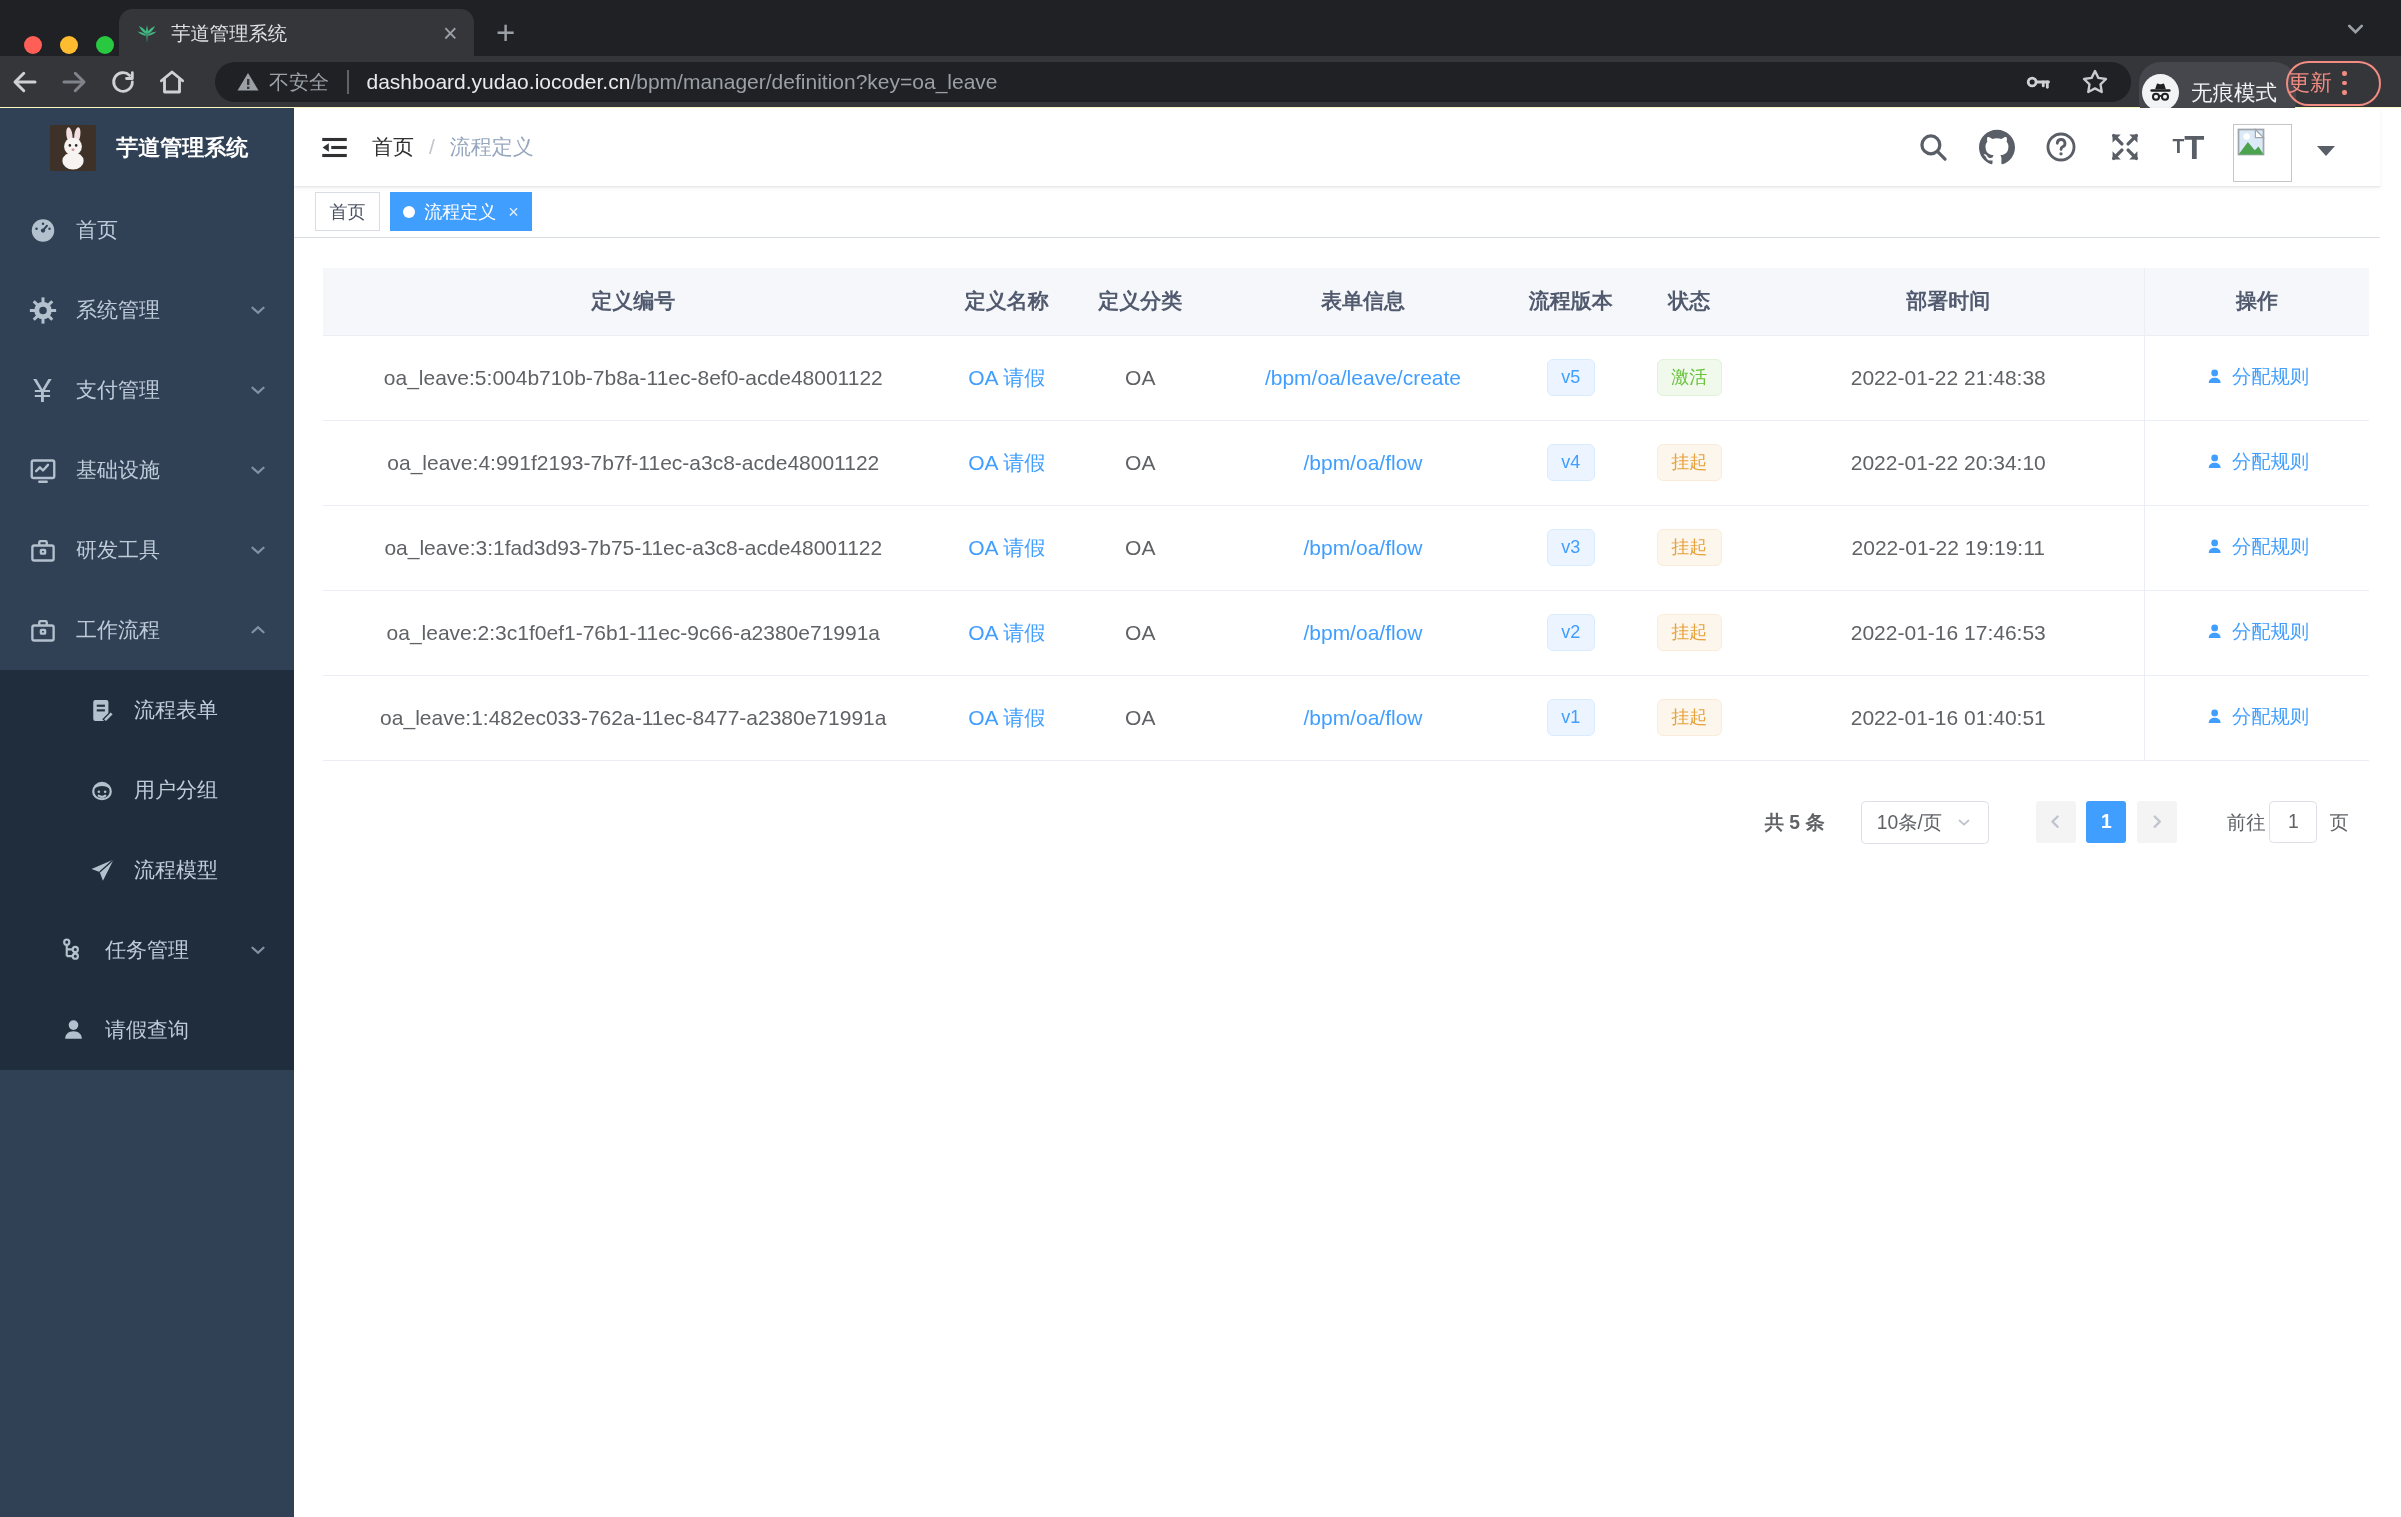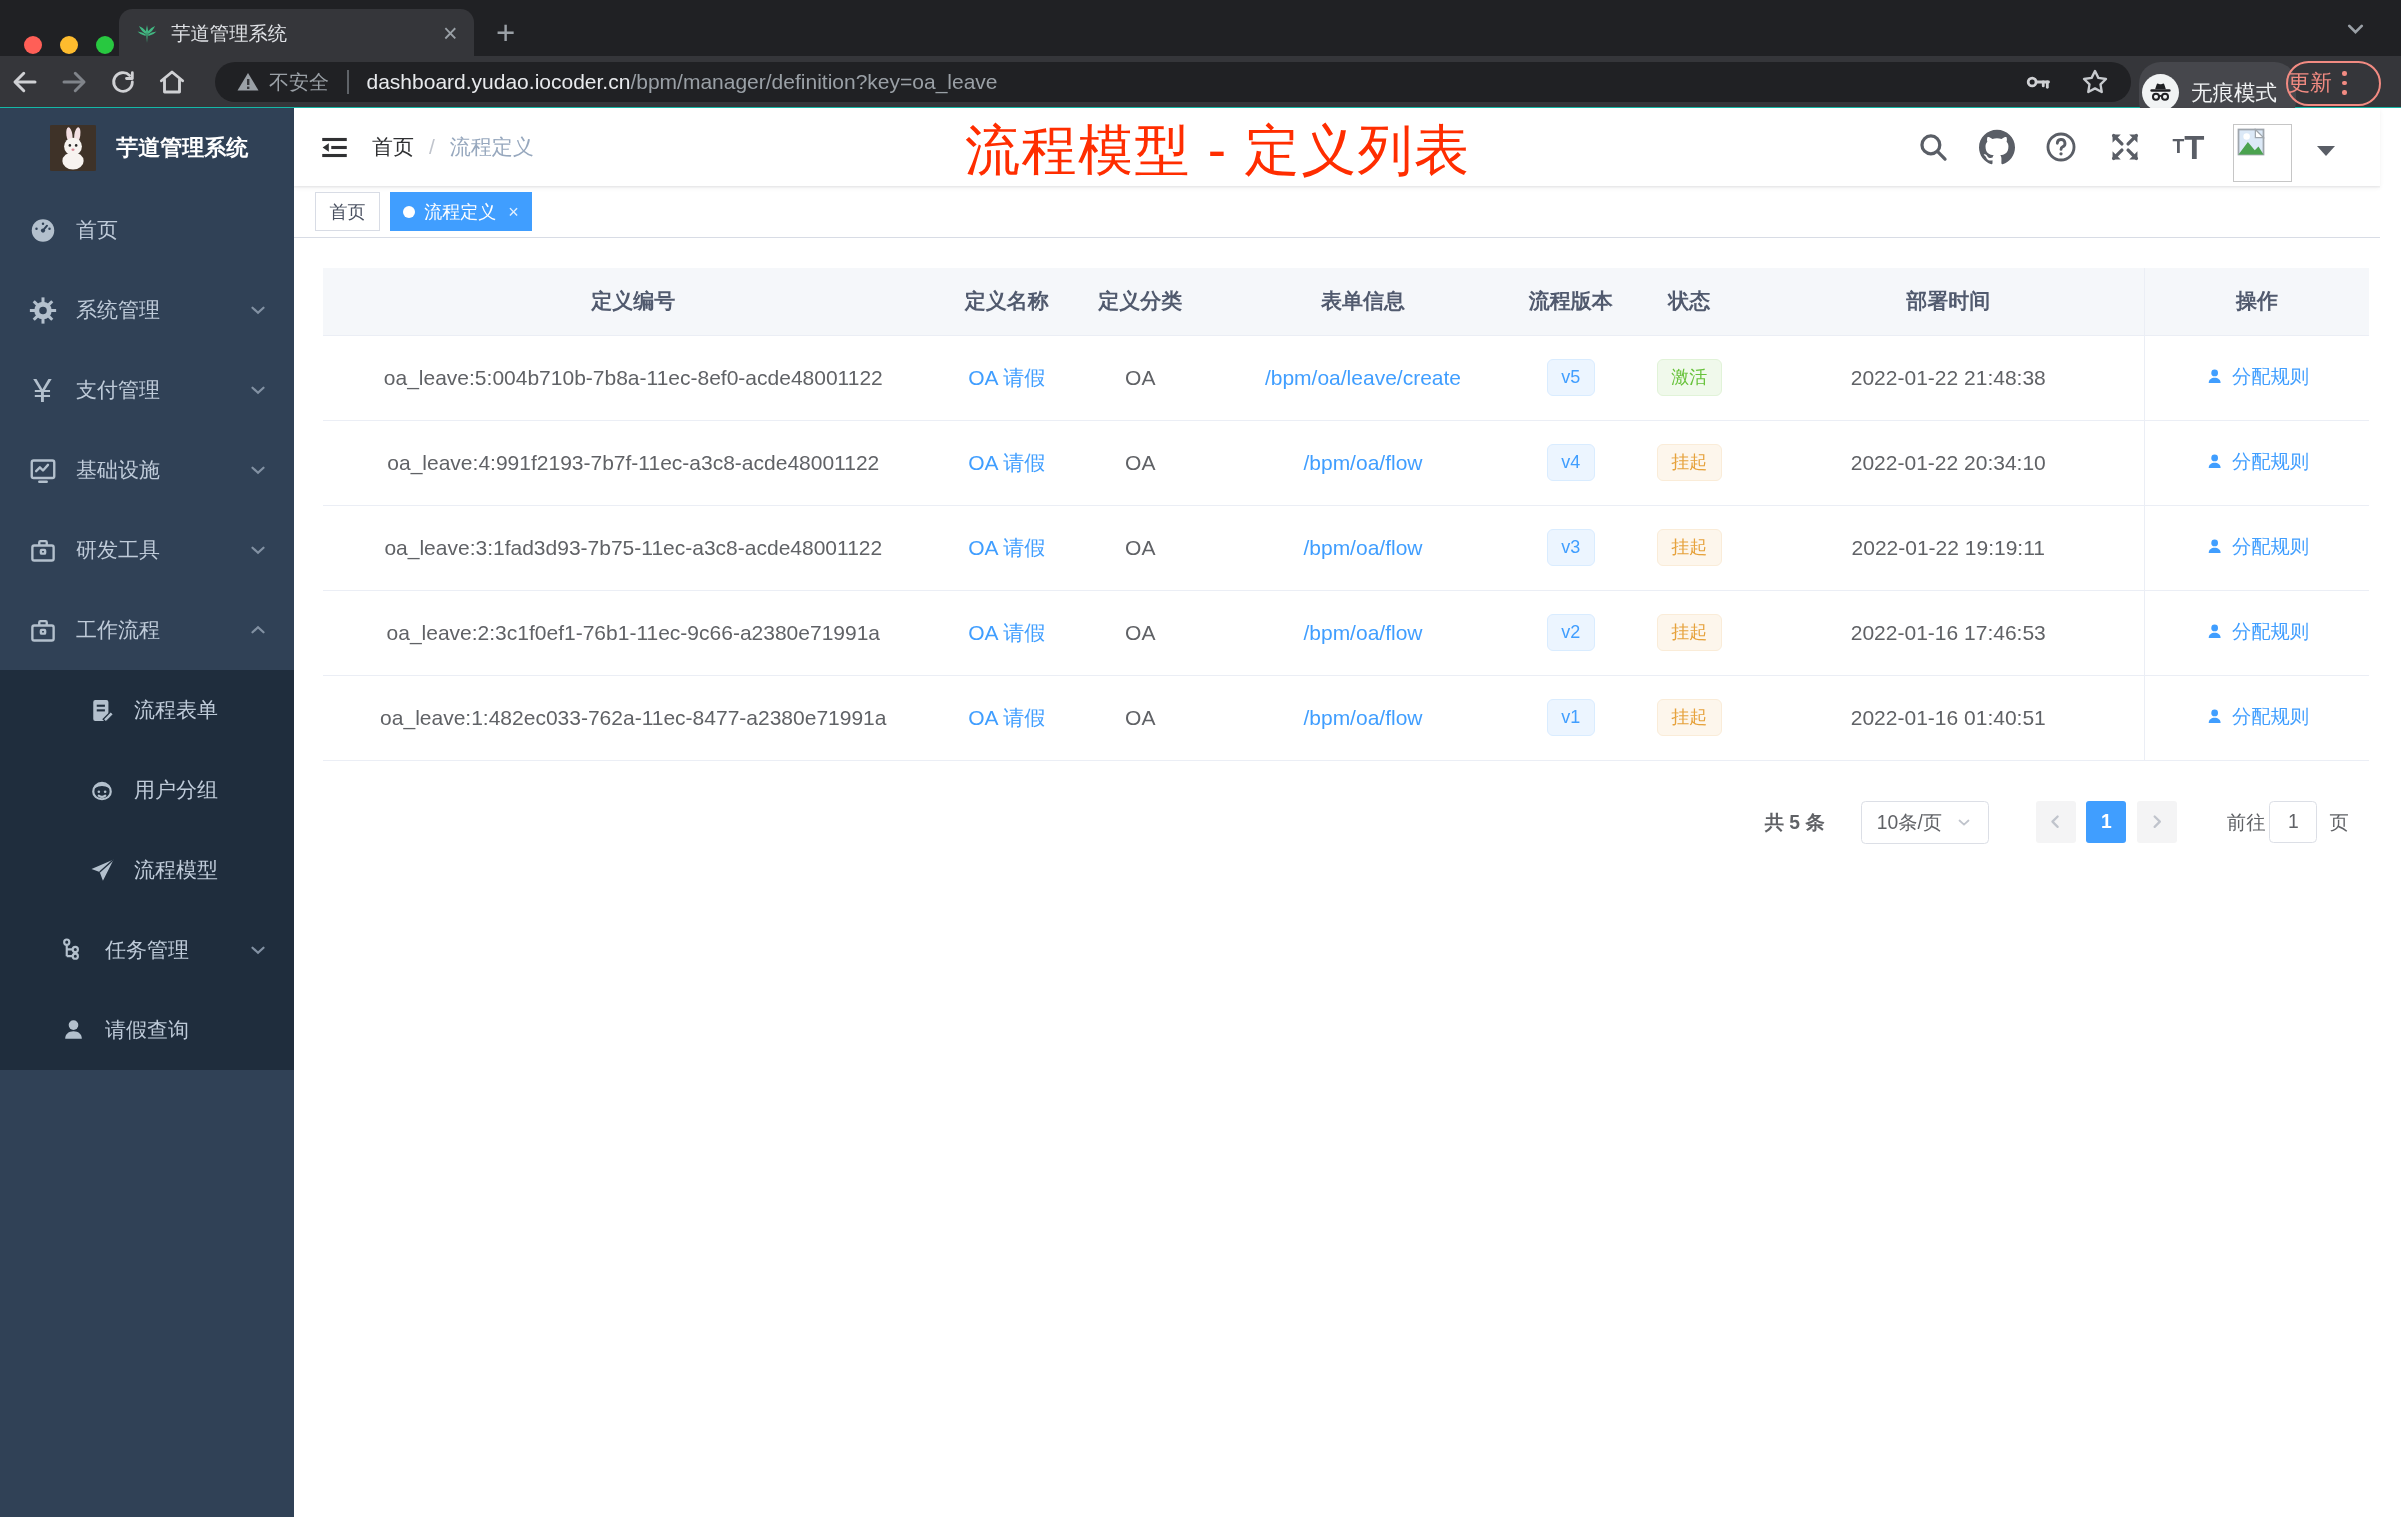--- a/index.html
+++ b/index.html
@@ -1,18 +1,18 @@
 <!DOCTYPE html>
 <html style="font-size:12px"><head>
 <meta charset="utf-8">
 <style>
   * { margin:0; padding:0; box-sizing:border-box; }
   html,body { width:2401px; height:1518px; }
   body { font-family:"Liberation Sans","DejaVu Sans",sans-serif; font-size:21px; background:#fff; overflow:hidden; }
-  .screen { position:relative; width:2401px; height:1518px; overflow:hidden; background:#14b8a6; }
+  .screen { position:relative; width:2401px; height:1518px; overflow:hidden; background:#fef9c3; }
 
   
   .chrome { position:absolute; top:0; left:0; width:100%; height:108px; }
   .tabstrip { position:relative; height:56px; background:#202124; }
   .traffic { position:absolute; top:36px; left:24px; display:flex; gap:18px; }
   .traffic span { width:18px; height:18px; border-radius:50%; display:block; }
   .t-red{ background:#ff5f57; } .t-yellow{ background:#febc2e; } .t-green{ background:#28c840; }
   .tab { position:absolute; left:119px; top:9px; width:355px; height:48px; background:#35363a; border-radius:13.4px 13.4px 0 0; display:flex; align-items:center; padding:0 16.3px; }
   .tab-title { color:#dfe1e5; font-size:19.3px; margin-left:12px; flex:1; white-space:nowrap; overflow:hidden; }
   .tab-close { color:#9aa0a6; font-size:25px; line-height:1; }
@@ -409,21 +409,20 @@
               <polygon points="7.6,8.8 7.6,15.2 2.8,12"></polygon>
               <rect x="2.5" y="17" width="19" height="2.4"></rect>
             </svg>
         </span>
         <span class="crumbs">
           <span class="crumb-home">首页</span>
           <span class="crumb-sep">/</span>
           <span class="crumb-cur">流程定义</span>
         </span>
 
-        <span class="annotation" style="color: rgb(255, 45, 0);">流程模型 - 定义列表</span>
 
         <span class="nav-right">
           <span class="nbi">
             <svg width="34" height="34" viewBox="0 0 24 24" fill="none" stroke="#5a5e66" stroke-width="2.3" stroke-linecap="round">
                 <circle cx="10.5" cy="10.5" r="6.3"></circle>
                 <path d="M15.3 15.3 L20.5 20.5"></path>
               </svg>
           </span>
           <span class="nbi">
             <svg width="36" height="36" viewBox="0 0 24 24" fill="#5a5e66">

